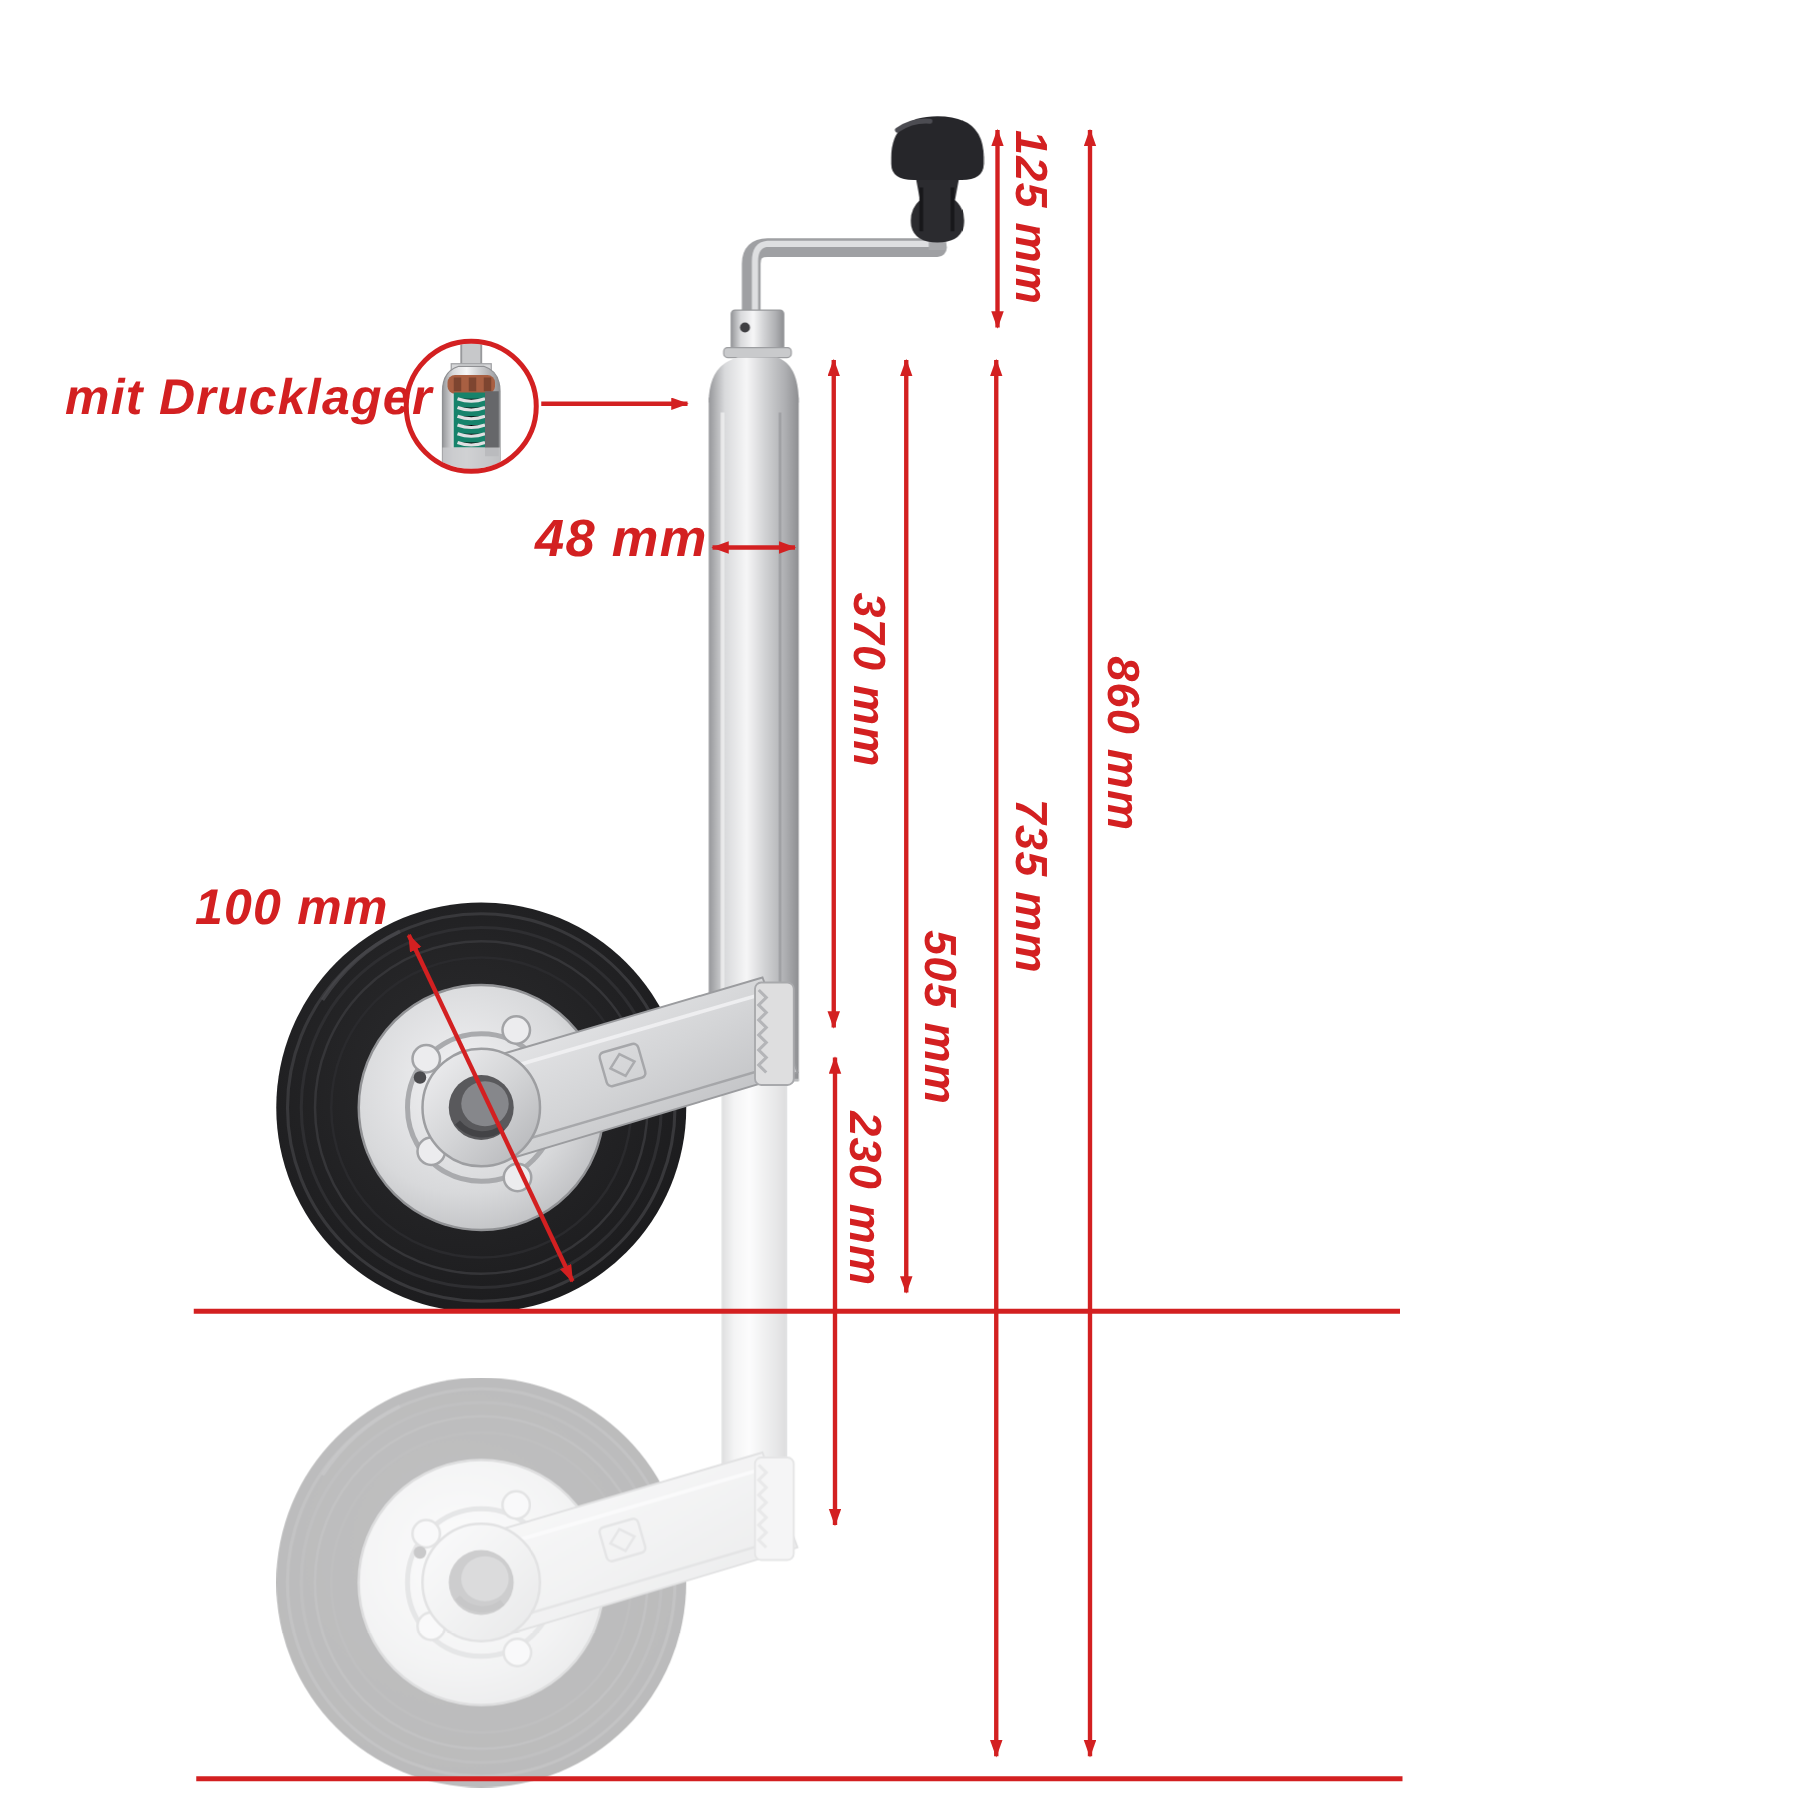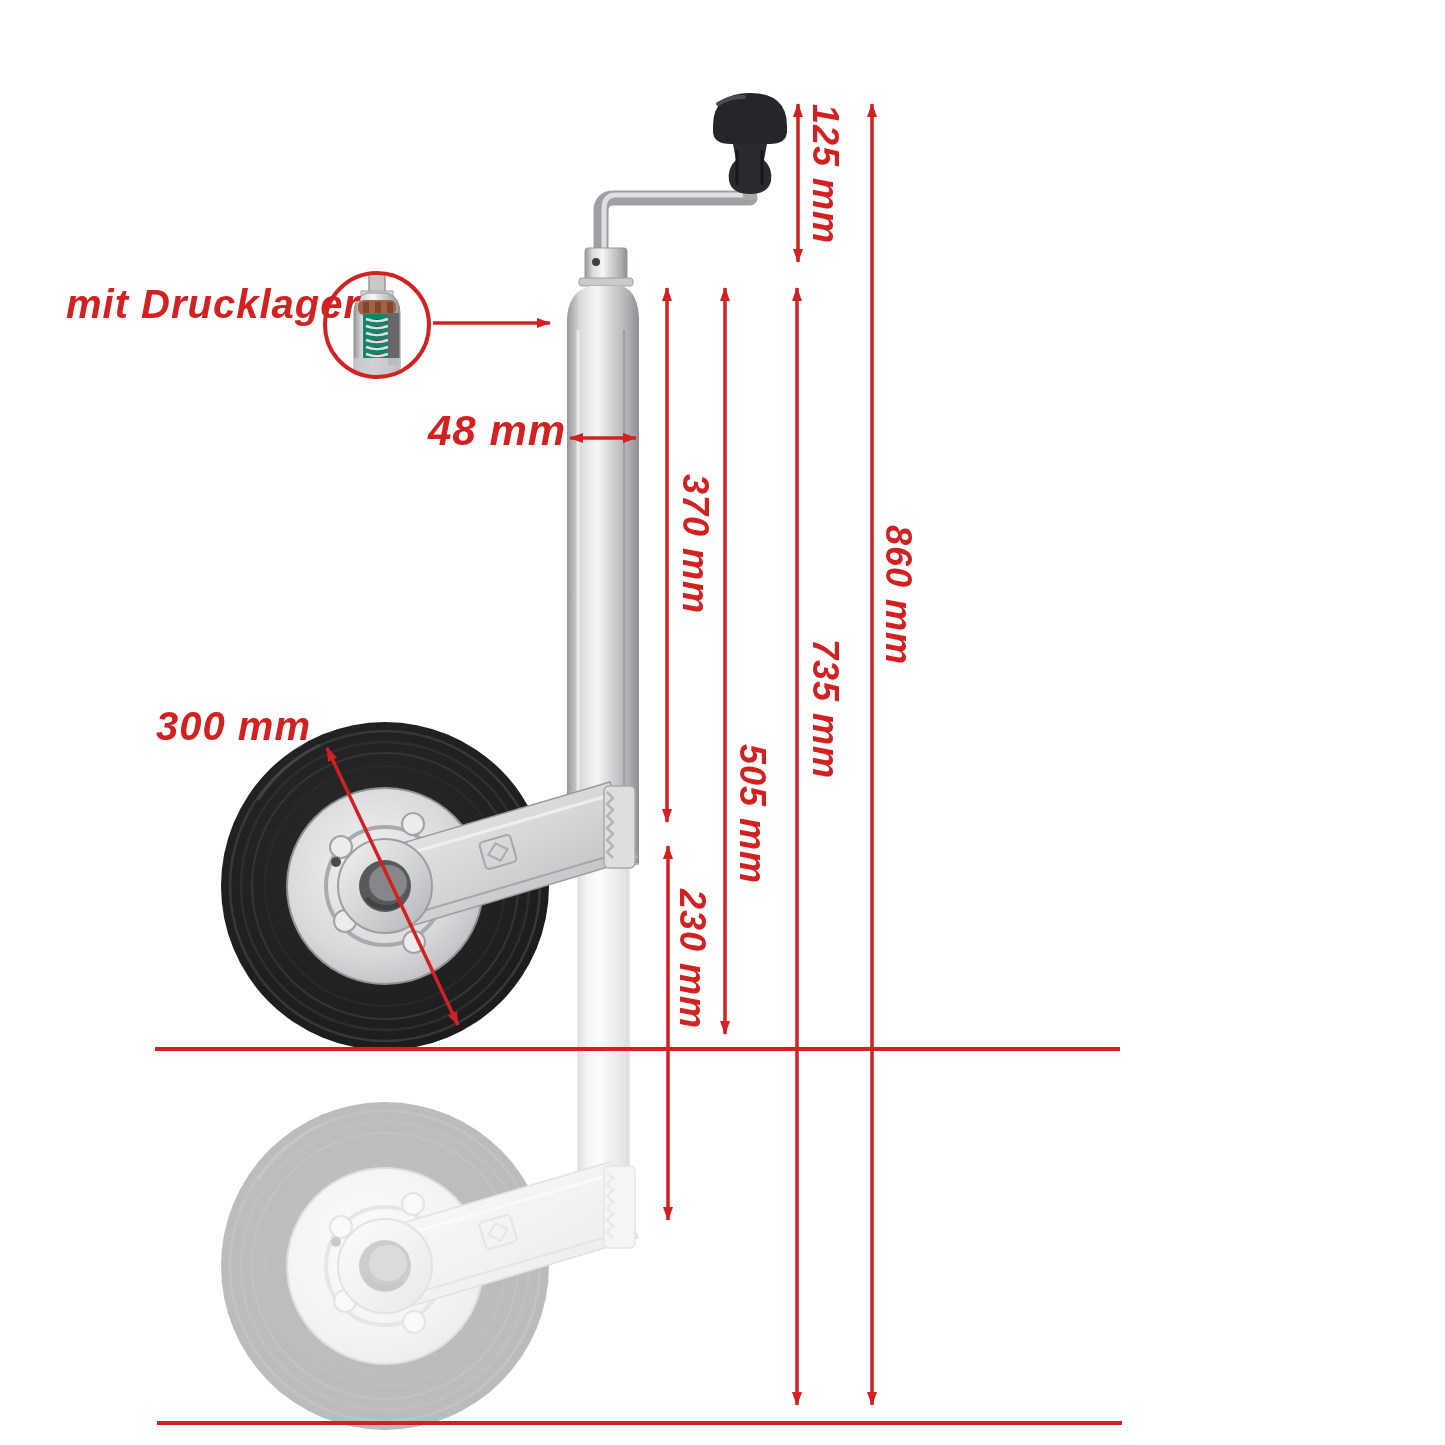--- a/index.html
+++ b/index.html
@@ -168,25 +168,25 @@
       <line x1="725" y1="288" x2="725" y2="1034" marker-start="url(#ah)" marker-end="url(#ah)"></line>
       <line x1="797" y1="288" x2="797" y2="1405" marker-start="url(#ah)" marker-end="url(#ah)"></line>
       <line x1="668" y1="846" x2="668" y2="1220" marker-start="url(#ah)" marker-end="url(#ah)"></line>
       <line x1="570" y1="438" x2="636" y2="438" marker-start="url(#ah)" marker-end="url(#ah)"></line>
       <line x1="327" y1="748" x2="458" y2="1025" marker-start="url(#ah)" marker-end="url(#ah)"></line>
       <line x1="155" y1="1049" x2="1120" y2="1049" stroke-width="4"></line>
       <line x1="157" y1="1423" x2="1122" y2="1423" stroke-width="4"></line>
     </g>
   </svg>
 
-  <div class="lbl lbl-h" style="left:52px; top:284px;margin-left:14px;">mit Drucklager</div>
+  <div class="lbl lbl-h" style="left:52px; top:298px;">mit Drucklager</div>
 
   <div class="lbl lbl-h lbl-48" style="left:428px; top:410px;font-style:italic;">48 mm</div>
 
-  <div class="lbl lbl-h" style="left:156px; top:706px;">300 mm</div>
+  <div class="lbl lbl-h" style="left:156px; top:706px;">100 mm</div>
 
   <div class="lbl lbl-rot" style="left:843px; top:104px;">125 mm</div>
 
   <div class="lbl lbl-rot" style="left:713px; top:474px;">370 mm</div>
 
   <div class="lbl lbl-rot" style="left:770px; top:744px;">505 mm</div>
 
   <div class="lbl lbl-rot" style="left:710px; top:889px;">230 mm</div>
 
   <div class="lbl lbl-rot" style="left:843px; top:639px;">735 mm</div>

